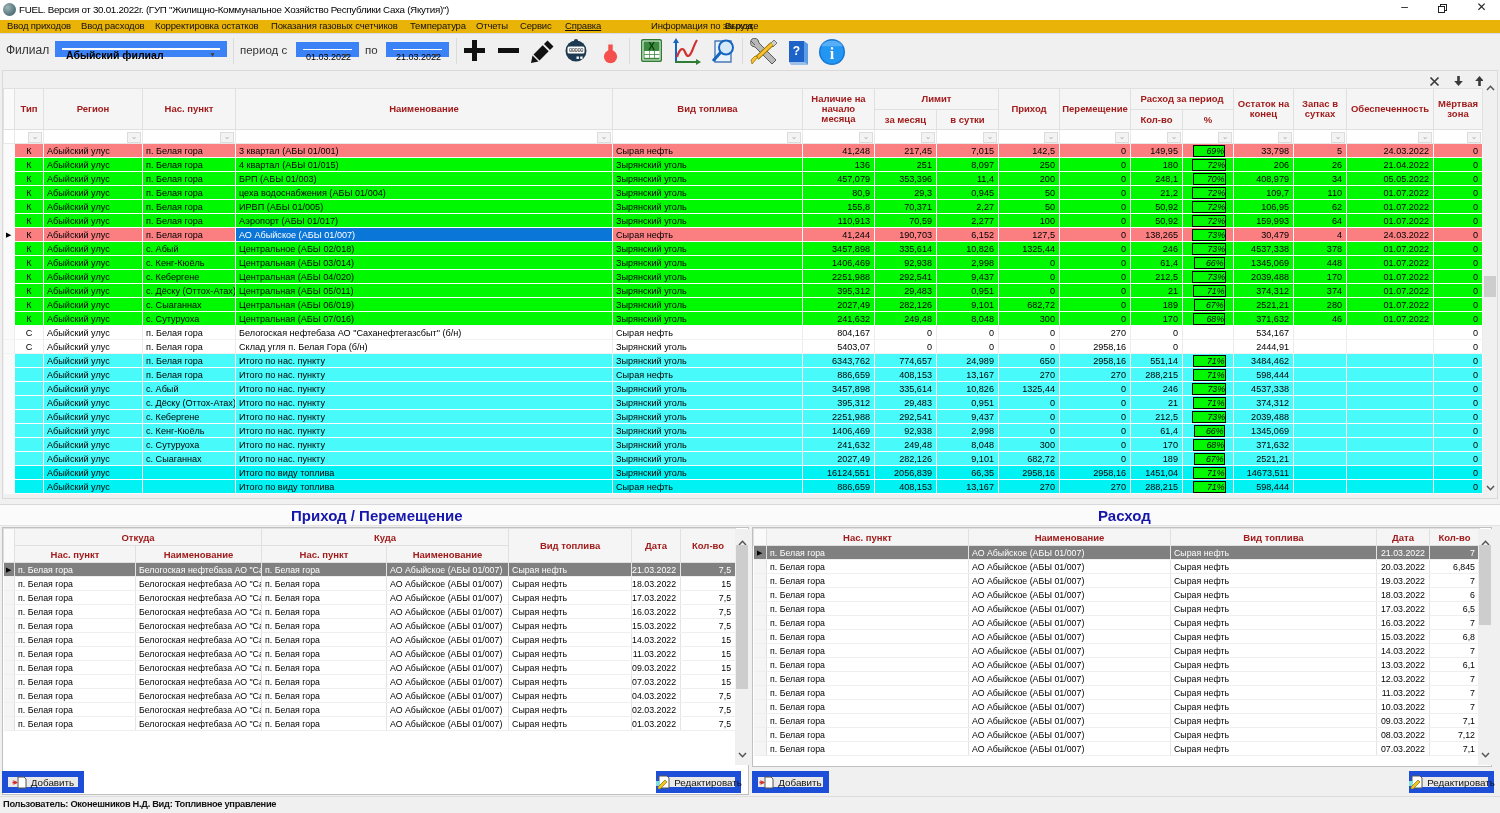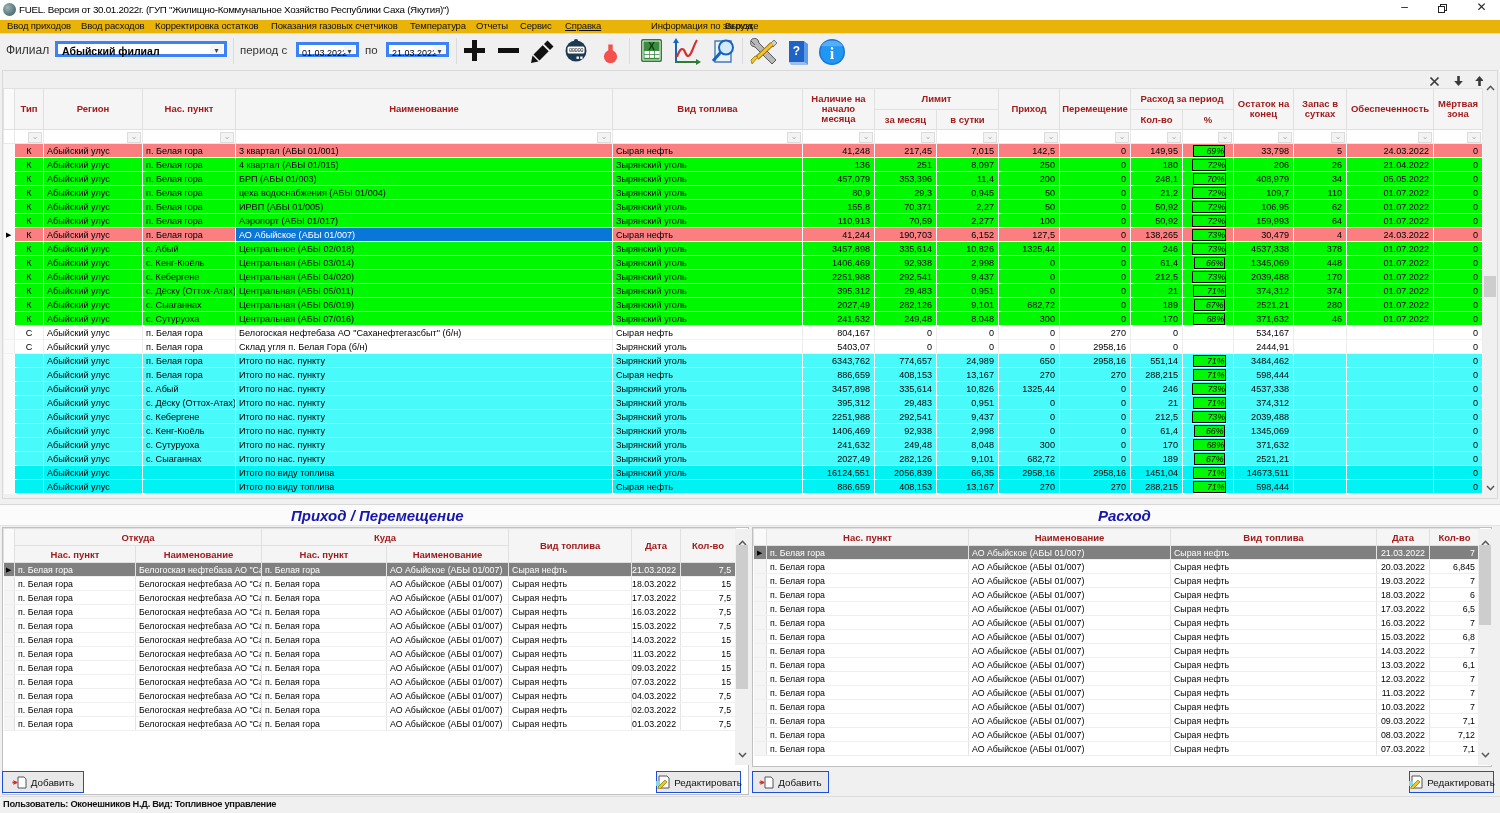--- a/index.html
+++ b/index.html
@@ -10,21 +10,21 @@
 #title{position:absolute;left:19px;top:4px;font-size:9.8px;letter-spacing:-0.3px;color:#000;}
 .winbtn{position:absolute;top:0;width:13px;height:15px;font-size:12px;color:#222;text-align:center;}
 
 #menubar{position:absolute;left:0;top:20px;width:1500px;height:13px;background:#eab308;}
 #menubar span{position:absolute;top:0;font-size:9.5px;letter-spacing:-0.15px;color:#111;white-space:nowrap;}
 #menuline{position:absolute;left:0;top:33px;width:1500px;height:1px;background:#d5dbe8;}
 
 #toolbar{position:absolute;left:0;top:34px;width:1500px;height:36px;background:#f0f0f0;}
 .tsep{position:absolute;top:4px;height:26px;width:1px;background:#dcdcdc;}
 #lblFilial{position:absolute;left:6px;top:9px;font-size:12px;color:#333;}
-.combo{position:absolute;background:#fff;border:3px solid #3b82f6;font-size:10.5px;color:#000;}
+.combo{position:absolute;background:#fff;border:7px solid #3b82f6;font-size:10.5px;color:#000;}
 .combo .cbtxt{position:absolute;left:4px;top:1px;font-weight:bold;font-size:10.5px;white-space:nowrap;}
 .combo .cbarr{position:absolute;right:1px;top:1px;bottom:1px;width:13px;background:#f5f5f5;color:#444;font-size:8px;text-align:center;line-height:11px;}
 #lblPeriod{position:absolute;left:240px;top:10px;font-size:11.5px;color:#333;}
 #lblPo{position:absolute;left:365px;top:10px;font-size:11.5px;color:#333;}
 .ticon{position:absolute;top:4px;}
 
 #gridpanel{position:absolute;left:2px;top:70px;width:1496px;height:429px;background:#f0f0f0;border:1px solid #d9d9d9;}
 #searchbox{position:absolute;left:6px;top:3px;width:1416px;height:15px;background:#fff;border:1px solid #c6c6c6;}
 #searchbox span{position:absolute;left:5px;top:1px;font-style:italic;color:#a8a8a8;font-size:10px;}
 
@@ -47,31 +47,31 @@
 .rgt{text-align:right;padding-right:4px !important;}
 .selcell{background:#0a76d8 !important;color:#fff;padding-left:3px;}
 .pc{text-align:center;padding-left:2px !important;line-height:12px;font-style:italic;}
 .pb{display:inline-block;position:relative;box-sizing:border-box;height:12px;margin:0;vertical-align:top;border:1px solid #000;background:#00f800;}
 .pbt{position:absolute;right:0px;top:0px;font-size:8.8px;color:#000;line-height:10px;}
 
 .sb{position:absolute;background:#f0f0f0;}
 .sbarr{position:absolute;left:0;width:100%;text-align:center;}
 .sbthumb{position:absolute;left:1px;right:1px;background:#cdcdcd;}
 
-.paneltitle{position:absolute;top:507px;font-size:15px;font-weight:bold;font-style:italic;color:#1616ad;white-space:nowrap;}
+.paneltitle{position:absolute;top:507px;font-size:15px;font-weight:bold;color:#1616ad;white-space:nowrap;}
 #titlestrip{position:absolute;left:0;top:504px;width:1500px;height:22px;background:#fbfbfb;border-top:1px solid #d9d9d9;border-bottom:1px solid #e3e3e3;}
 .bp{position:absolute;background:#fff;border:1px solid #c0c0c0;}
 .bt{border-collapse:collapse;table-layout:fixed;font-size:8.8px;position:absolute;left:0;top:0;}
 .bt td,.bt th{overflow:hidden;white-space:nowrap;padding:0;height:14px;border-right:1px solid #e4e4e4;border-bottom:1px solid #efefef;}
 .bt th{background:#f5f5f5;border:1px solid #e0e0e0;color:#a11c1c;font-weight:bold;font-size:9.5px;height:17px;}
 .bt .selrow td{background:#808080;color:#fff;}
 .bt .sel{background:#f5f5f5;border-right:1px solid #e0e0e0;text-align:center;color:#000;}
 .nowrap{white-space:nowrap;}
 
-.btn{position:absolute;height:22px;background:#e9e9e9;border:1px solid #1d4ed8;font-size:9.8px;color:#111;display:flex;align-items:center;justify-content:center;}
+.btn{position:absolute;height:22px;background:#e9e9e9;border:6px solid #1d4ed8;font-size:9.8px;color:#111;display:flex;align-items:center;justify-content:center;}
 .btn .bi{display:inline-block;margin-right:4px;flex:0 0 auto;}
 
 #statusbar{position:absolute;left:0;top:796px;width:1500px;height:17px;background:#f0f0f0;border-top:1px solid #dcdcdc;}
 #statusbar span{position:absolute;left:3px;top:2px;font-size:9.3px;letter-spacing:-0.3px;font-weight:bold;color:#111;}
 </style></head>
 <body>
 <div id="titlebar">
  <div id="appicon"></div>
  <div id="title">FUEL. Версия от 30.01.2022г. (ГУП "Жилищно-Коммунальное Хозяйство Республики Саха (Якутия)")</div>
  <div class="winbtn" style="left:1398px;">–</div>

